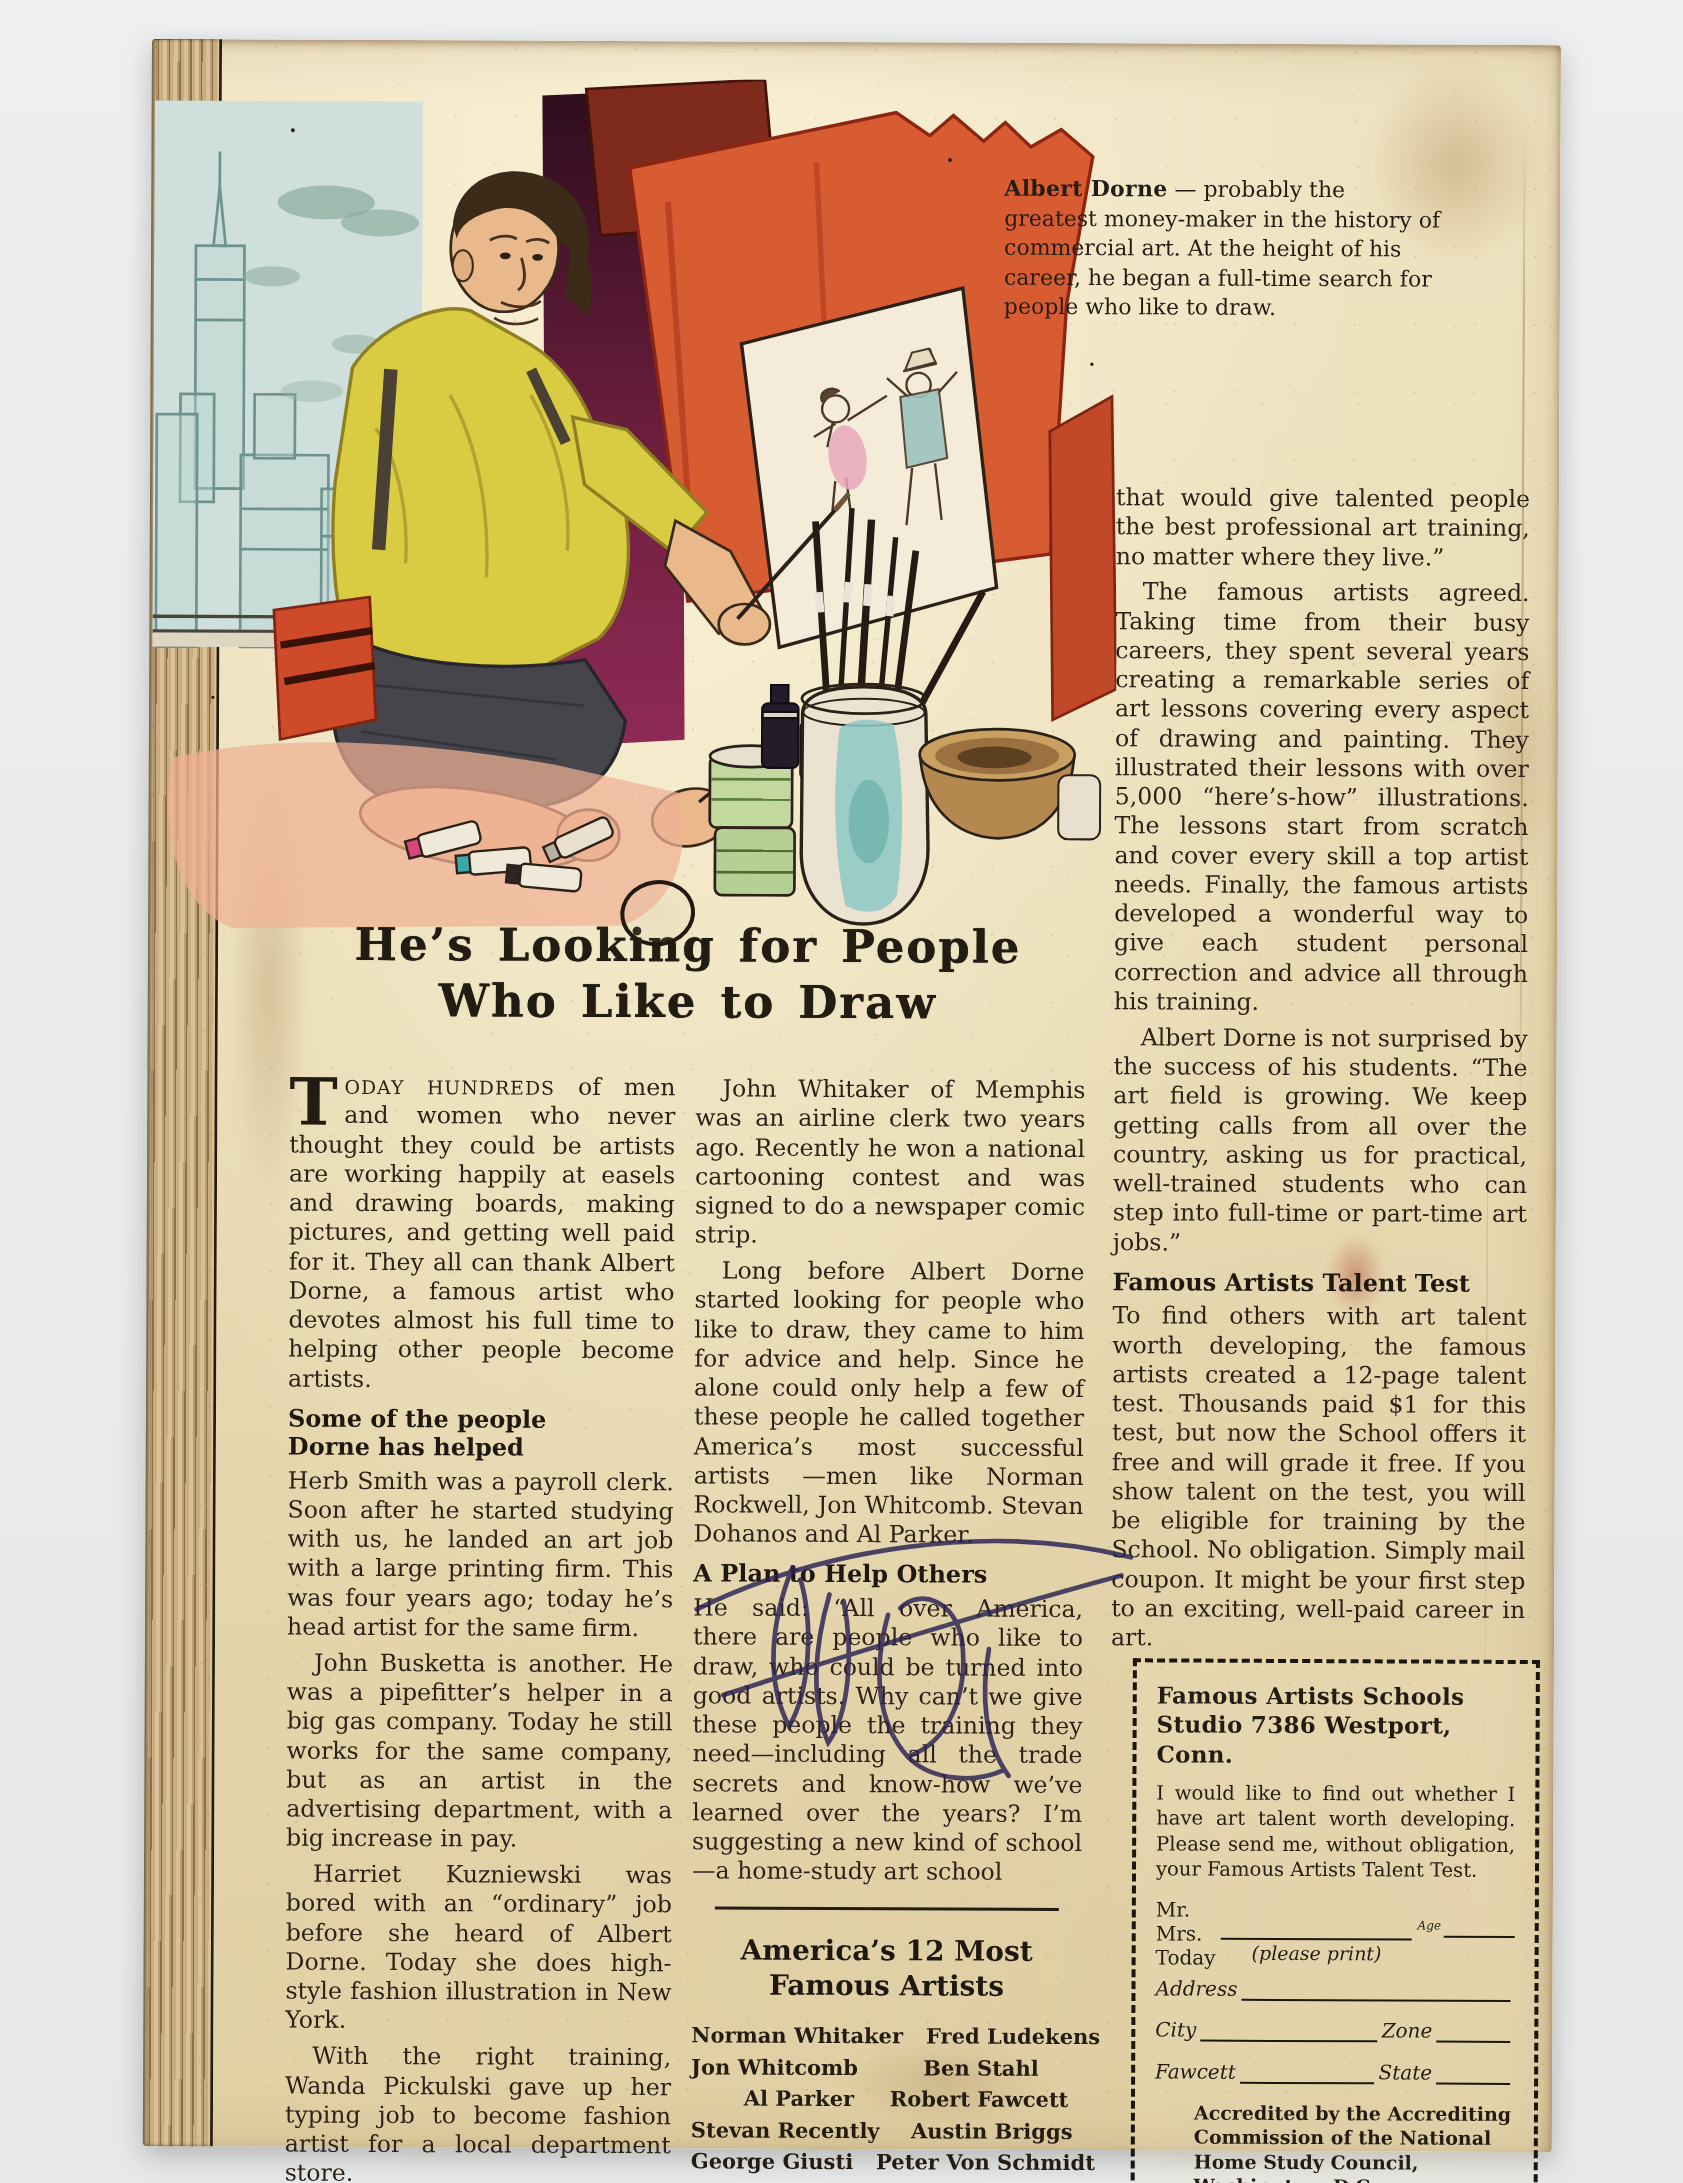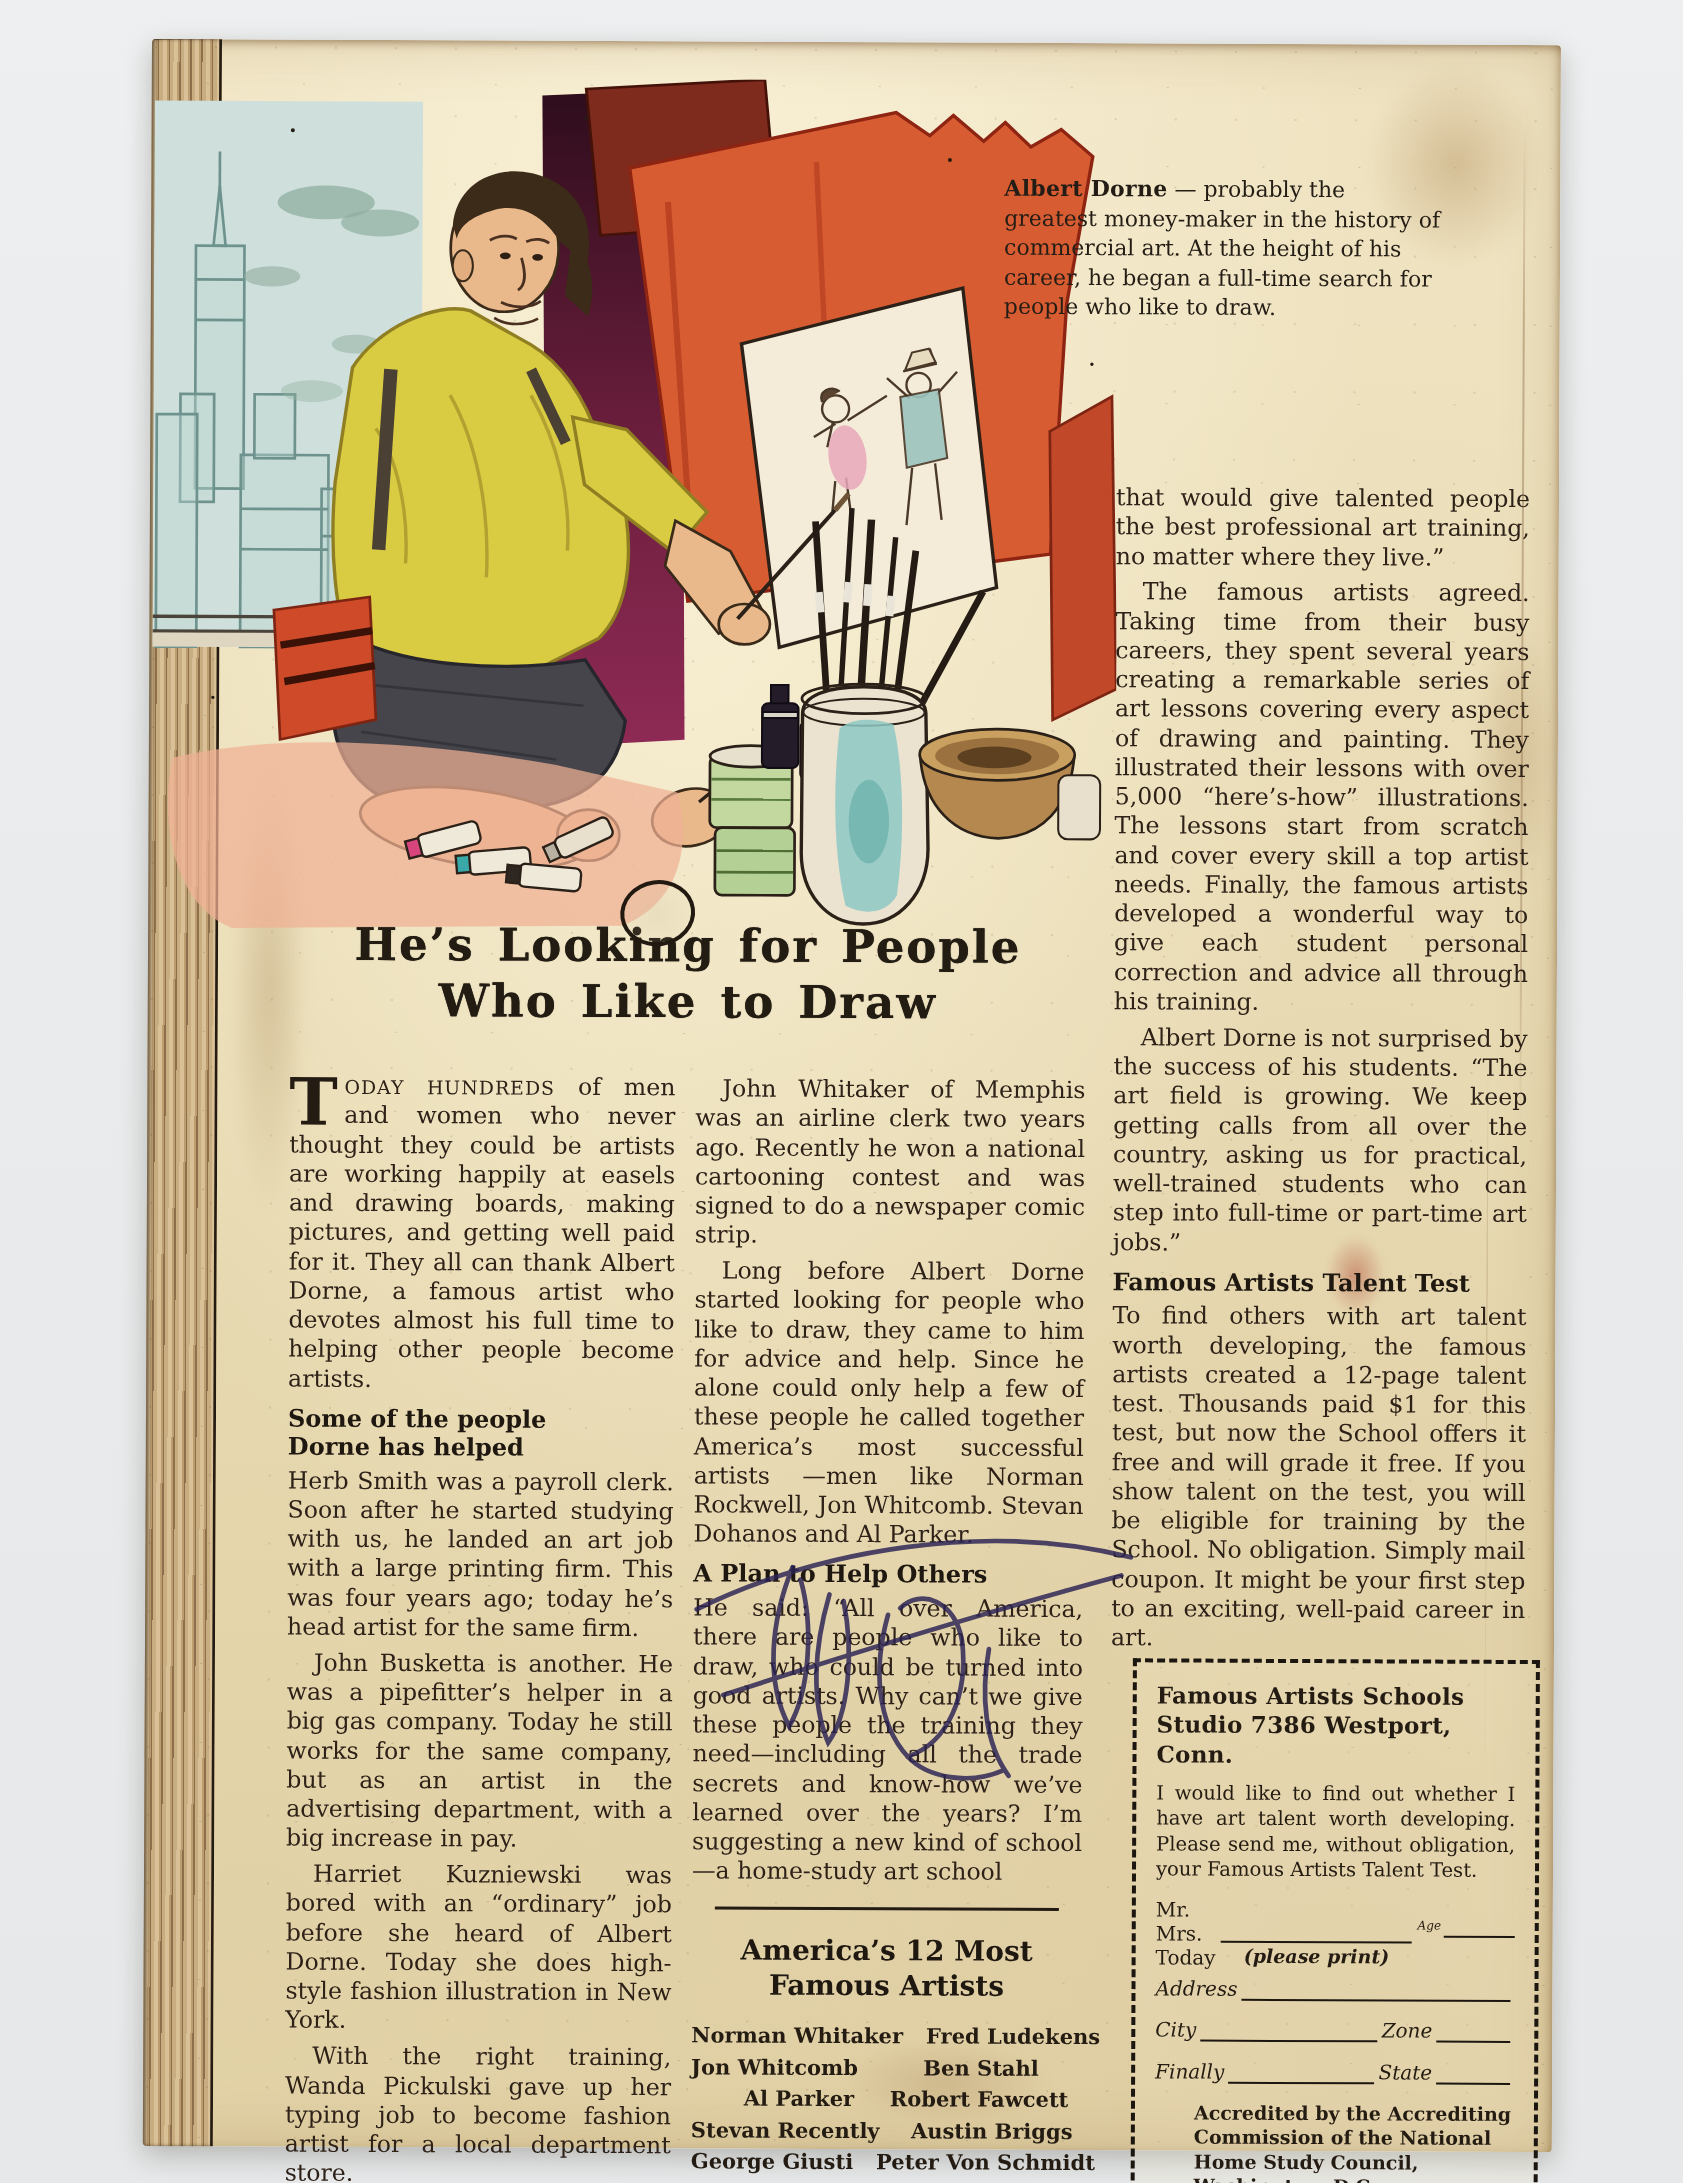--- a/index.html
+++ b/index.html
@@ -84,21 +84,21 @@
     background:rgba(245,235,205,.2);
   }
   .coupon .ctitle{font-weight:bold;font-size:23px;line-height:1.3;letter-spacing:0.3px;}
   .coupon .cbody{font-size:19.6px;line-height:1.3;text-align:justify;margin:10.8px 0 15px 0;}
   .fill{display:inline-block;border-bottom:2px solid #1c1610;height:17.5px;}
   .frow{display:flex;align-items:flex-end;margin:0 0 17.5px 0;font-style:italic;font-size:20px;}
   .frow .fill{flex:1;margin:0 4px;}
   .frow .fill.short{flex:0 0 74px;}
   .trio-row{display:flex;margin:2.7px 0 6.7px 0;}
   .trio{font-size:20px;line-height:1.2;}
-  .trio-mid{flex:1;display:flex;flex-direction:column;justify-content:center;font-weight:bold;}
+  .trio-mid{flex:1;display:flex;flex-direction:column;justify-content:flex-start;}
   .trio-mid .fill{margin:23px 5.4px 0 5.4px;}
   .please{text-align:center;font-style:italic;font-size:19px;margin-top:1.3px;}
   .trio-age{display:flex;align-items:flex-start;font-style:italic;font-size:12px;padding-top:20px;}
   .trio-age .fill{width:71px;margin-left:2.7px;}
   .accred{font-size:19px;line-height:1.28;margin:5.4px 0 0 39px;text-align:left;font-weight:bold;color:#241c12;}
 
   .signature{position:absolute;left:539px;top:1450px;width:459px;height:310px;z-index:5;pointer-events:none;}
 </style>
 </head>
 <body>
@@ -395,21 +395,21 @@
       <span>Address</span>
         <span class="fill"></span>
     </div>
     <div class="frow">
       <span>City</span>
         <span class="fill"></span>
       <span>Zone</span>
         <span class="fill short"></span>
     </div>
     <div class="frow">
-      <span>Finally</span>
+      <span>Fawcett</span>
         <span class="fill"></span>
       <span>State</span>
         <span class="fill short"></span>
     </div>
     <p class="accred">Accredited by the Accrediting Commission of the National Home Study Council, Washington, D.C.</p>
   </div>
 
   <svg class="signature" viewBox="0 0 680 460">
     <g fill="none" stroke="#2a2254" stroke-width="7" stroke-linecap="round" opacity=".82">
       <path d="M18,175 C200,85 450,42 662,95"></path>

